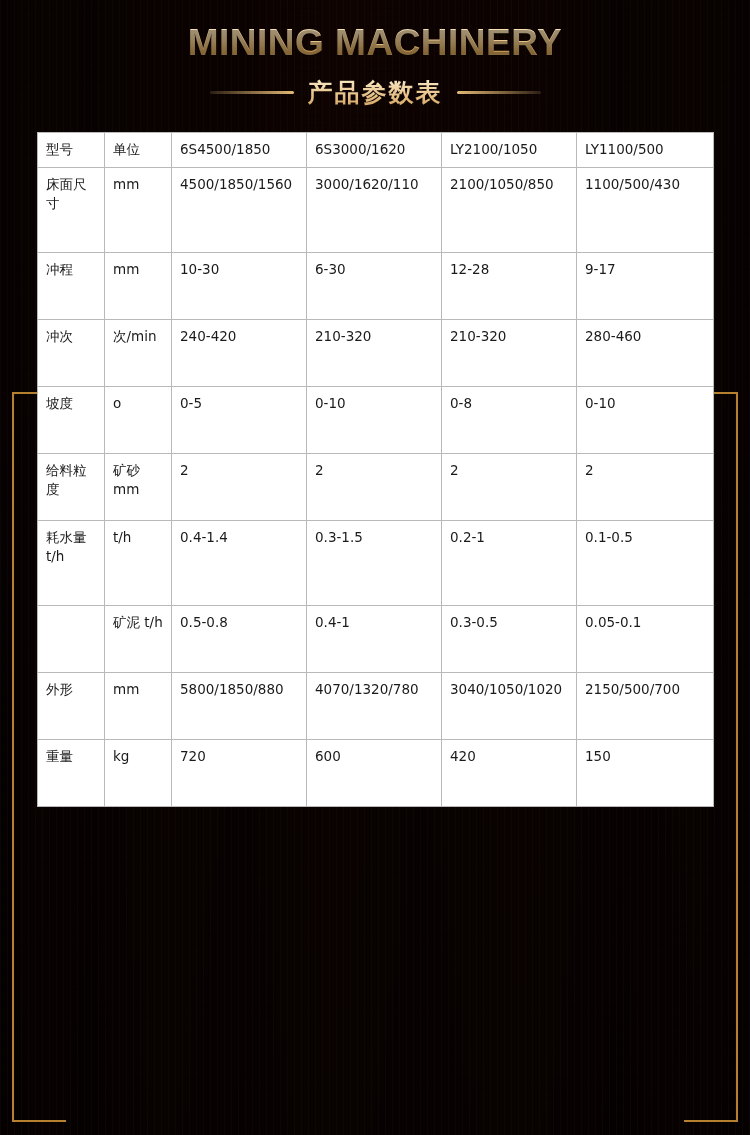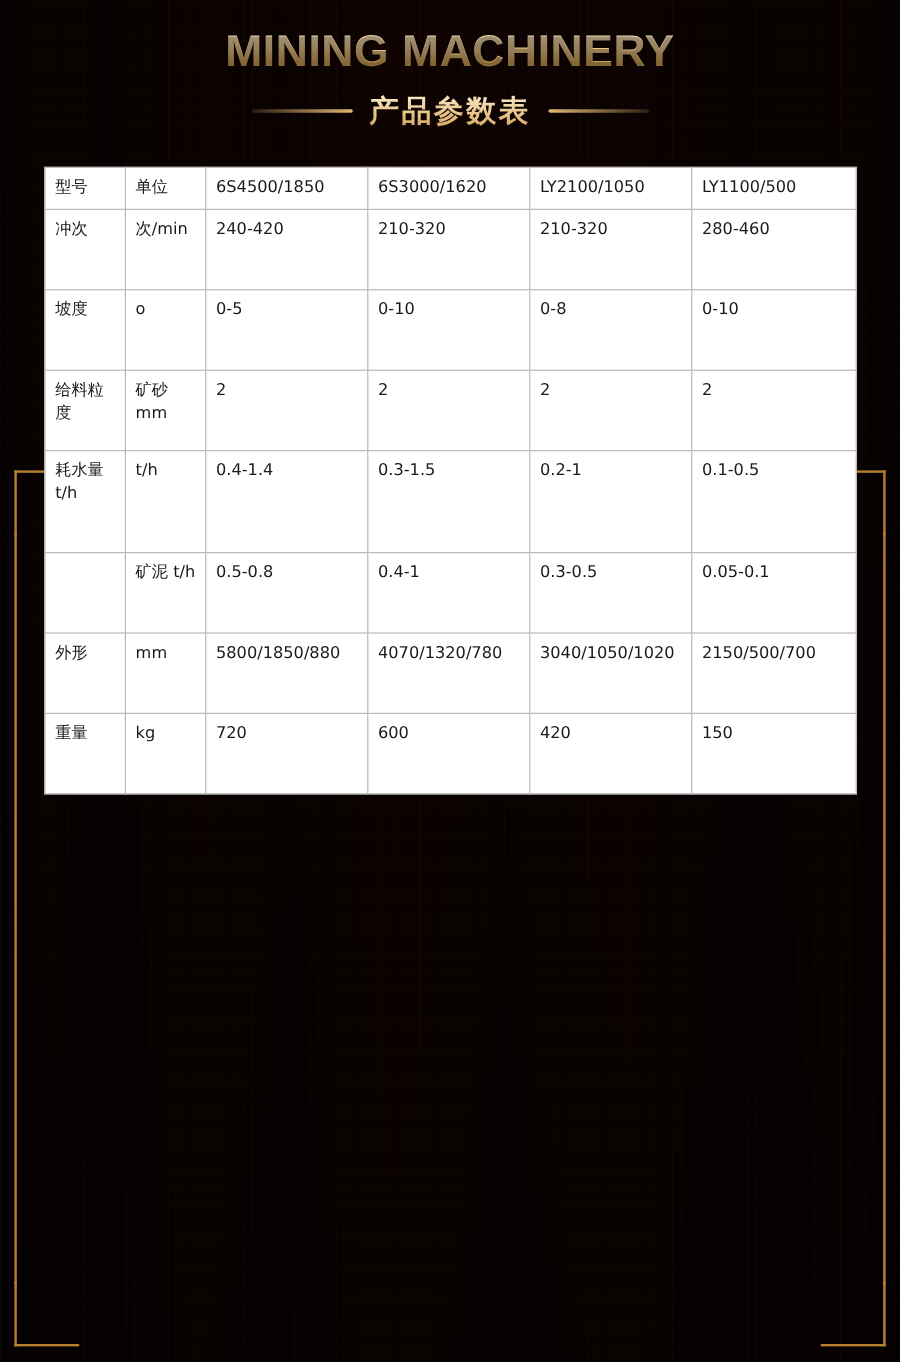--- a/index.html
+++ b/index.html
@@ -117,21 +117,21 @@
     width: 2px;
     background: #b5812f;
   }
   .frame-line-l { left: 0; }
   .frame-line-r { right: 0; }
 
   
   .table-wrap {
     position: absolute;
     left: 37px;
-    top: 139px;
+    top: 132px;
     width: 676px;
   }
   table.spec {
     border-collapse: collapse;
     width: 676px;
     background: #ffffff;
     table-layout: fixed;
   }
   table.spec td {
     border: 1px solid #b9b9b9;
@@ -192,20 +192,36 @@
       </colgroup>
       <tbody>
         <tr>
           <td class="name">型号</td>
           <td class="unit">单位</td>
           <td>6S4500/1850</td>
           <td>6S3000/1620</td>
           <td>LY2100/1050</td>
           <td>LY1100/500</td>
         </tr>
+        <tr class="xtall">
+          <td class="name">床面尺寸</td>
+          <td class="unit">mm</td>
+          <td>4500/1850/1560</td>
+          <td>3000/1620/110</td>
+          <td>2100/1050/850</td>
+          <td>1100/500/430</td>
+        </tr>
+        <tr class="tall">
+          <td class="name">冲程</td>
+          <td class="unit">mm</td>
+          <td>10-30</td>
+          <td>6-30</td>
+          <td>12-28</td>
+          <td>9-17</td>
+        </tr>
         <tr class="tall">
           <td class="name">冲次</td>
           <td class="unit">次/min</td>
           <td>240-420</td>
           <td>210-320</td>
           <td>210-320</td>
           <td>280-460</td>
         </tr>
         <tr class="tall">
           <td class="name">坡度</td>

